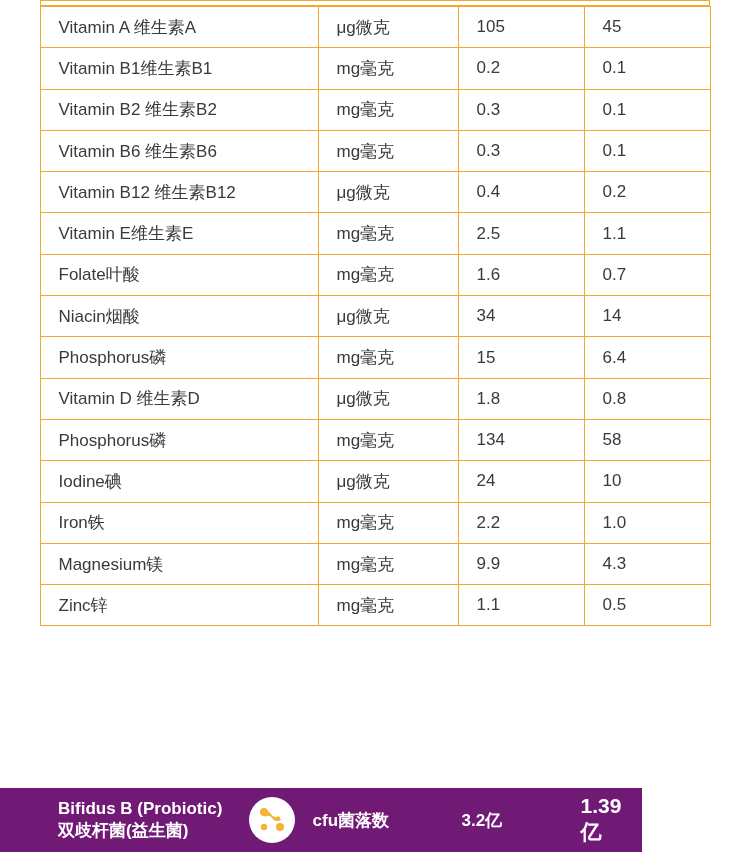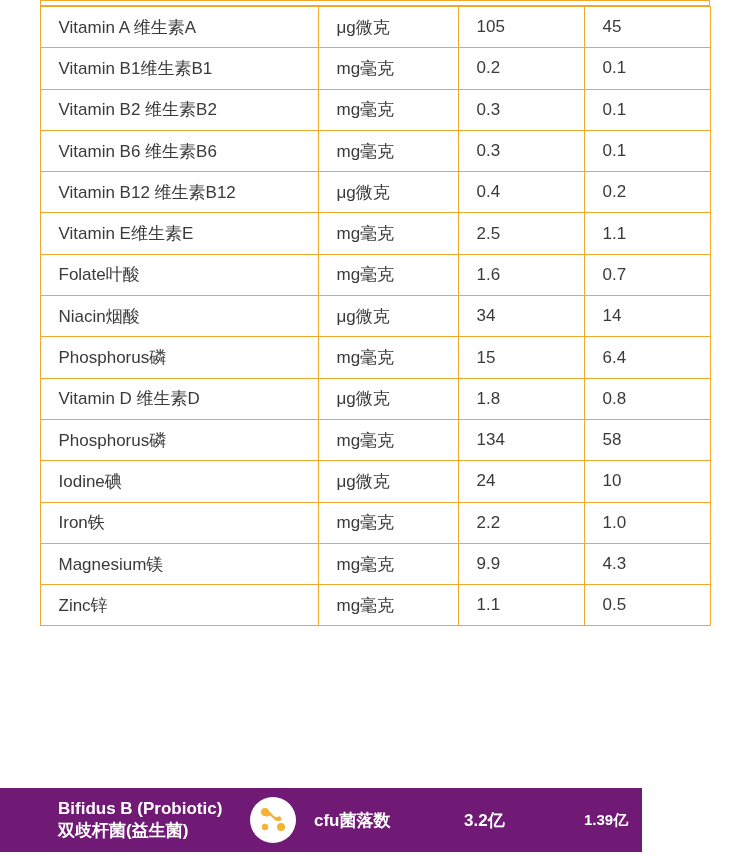--- a/index.html
+++ b/index.html
@@ -97,21 +97,21 @@
     font-weight: bold;
     color: #ffffff;
   }
   .pb-v1 {
     width: 120px;
     font-size: 17px;
     font-weight: bold;
     color: #ffffff;
   }
   .pb-v2 {
-    font-size: 15px;
+    font-size: 21px;
     font-weight: bold;
     color: #ffffff;
   }
 </style>
 </head>
 <body>
 
 <div id="page">
 
   <div class="top-strip"></div>

